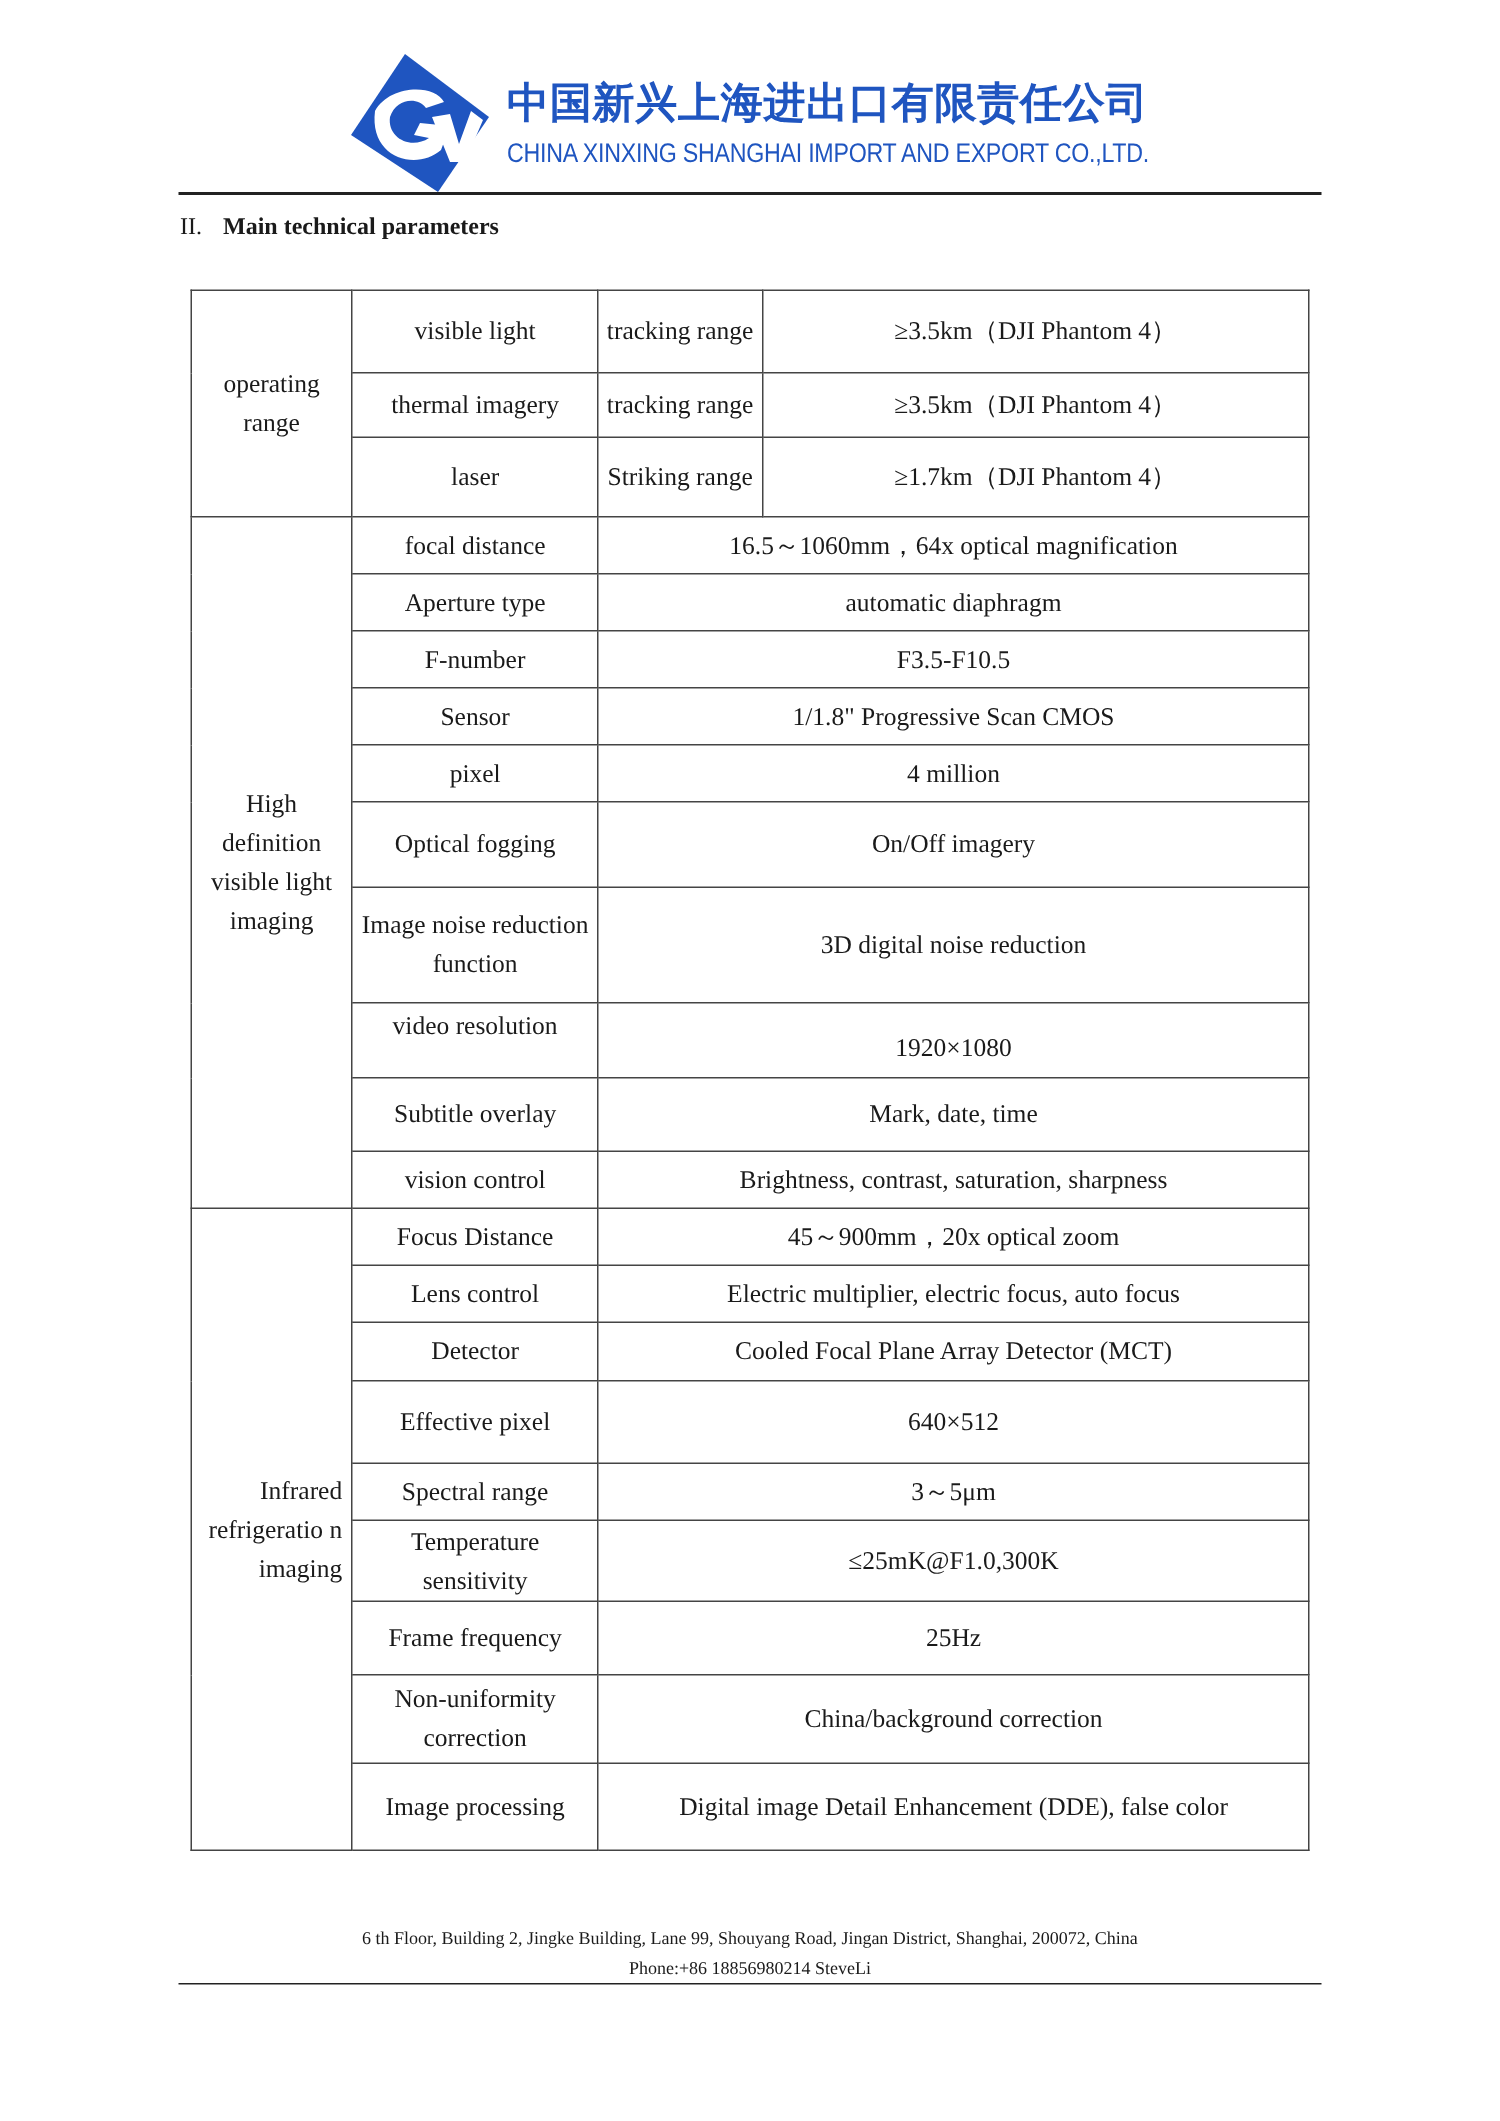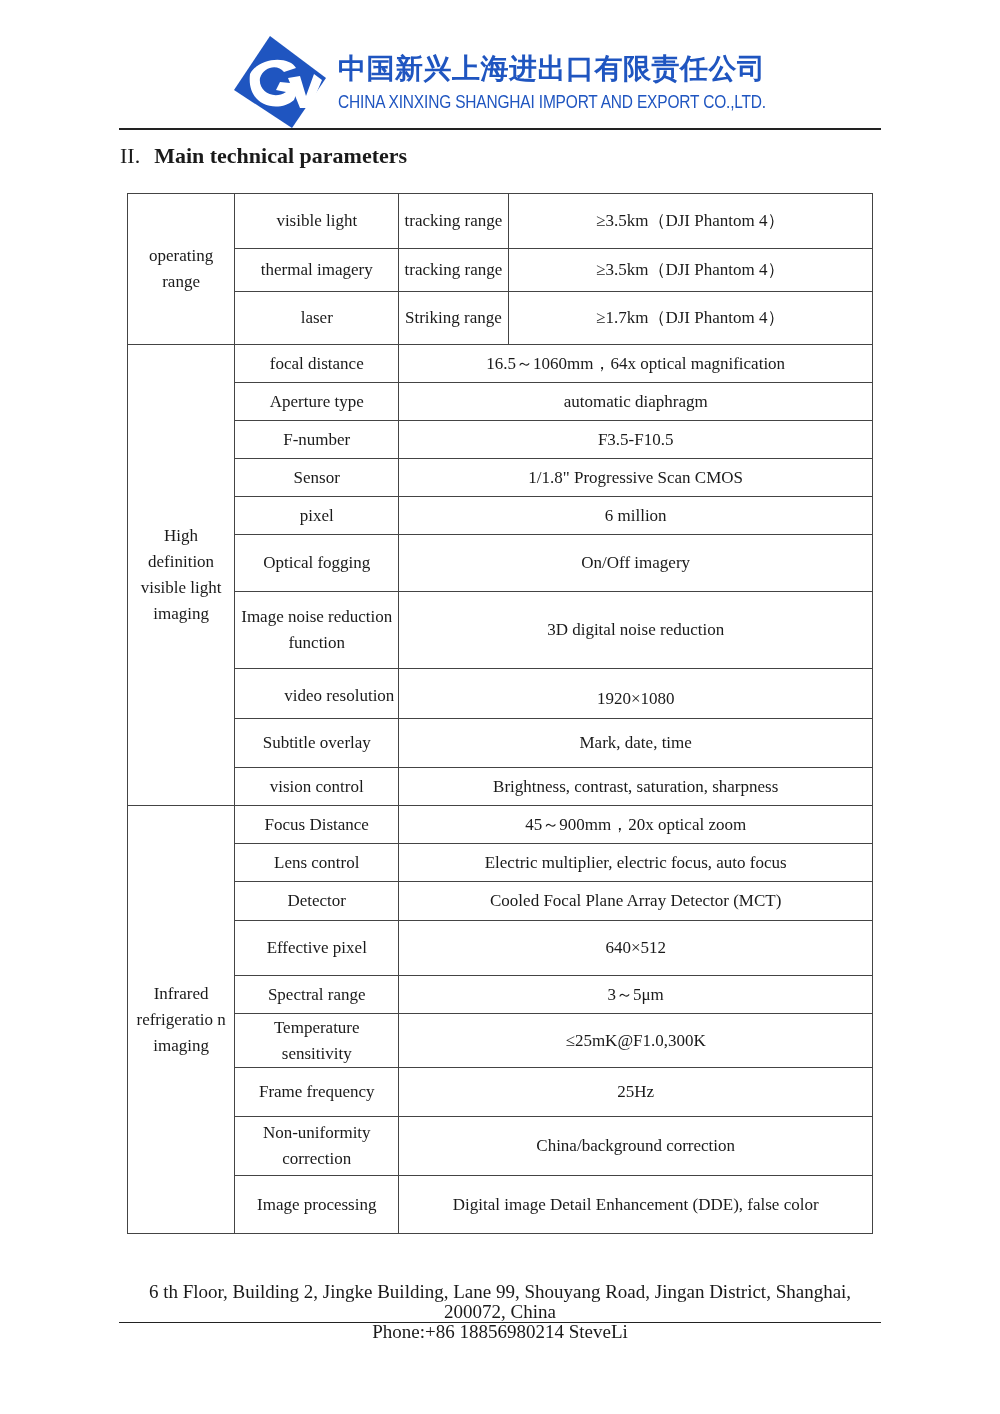--- a/index.html
+++ b/index.html
@@ -7,30 +7,30 @@
          font-family: "Liberation Serif", "DejaVu Serif", serif; color: #1a1a1a; }
 
   .header { position: absolute; left: 0; top: 0; width: 963px; height: 130px; border-radius: 14px; }
   .logo { position: absolute; left: 230px; top: 34px; width: 98px; height: 96px; }
   .company-cn { position: absolute; left: 338px; top: 50px; font-family: "DejaVu Sans", sans-serif;
                 font-size: 28px; font-weight: bold; color: #1f55c0; letter-spacing: 0.5px; white-space: nowrap; }
   .company-en { position: absolute; left: 338px; top: 92px; font-family: "Liberation Sans", sans-serif;
                 font-size: 18px; color: #1f55c0; letter-spacing: -0.2px; white-space: nowrap; transform: scaleX(0.86); transform-origin: left center; }
   .header-rule { position: absolute; left: 119px; top: 128px; width: 762px; height: 0; border-top: 2px solid #222; }
 
-  .section-title { position: absolute; left: 120px; top: 143px; font-size: 22px; white-space: nowrap; }
+  .section-title { position: absolute; left: 120px; top: 143px; font-size: 16px; white-space: nowrap; }
   .section-title .num { font-weight: normal; margin-right: 14px; }
   .section-title .txt { font-weight: bold; }
 
   table.spec { position: absolute; left: 127px; top: 193px; width: 746px; border-collapse: collapse;
                font-size: 17px; table-layout: fixed; }
   table.spec td { border: 1px solid #444; text-align: center; vertical-align: middle; padding: 0 4px; line-height: 26px; }
   .c1 { width: 107px; } .c2 { width: 164px; } .c3 { width: 109px; } .c4 { width: 364px; }
 
-  .footer { position: absolute; left: 119px; top: 1282px; width: 762px; text-align: center; font-size: 19px; line-height: 20px; }
+  .footer { position: absolute; left: 119px; top: 1282px; width: 762px; text-align: center; font-size: 12px; line-height: 20px; }
   .footer-rule { position: absolute; left: 119px; top: 1322px; width: 762px; border-top: 1.5px solid #222; }
 </style>
 </head>
 <body>
 
 <div class="header">
   <svg class="logo" viewBox="0 0 98 96">
     <path d="M40 2 L96 44 L62 94 L4 56 Z" fill="#1f55c0"></path>
     <path d="M20 40 C 30 22, 60 22, 66 34 L 54 38 C 48 30, 34 32, 30 44 C 28 58, 44 66, 56 58 L 46 56 L 50 48 L 70 50 L 64 66 C 48 80, 16 72, 20 40 Z" fill="#ffffff"></path>
     <path d="M58 44 L70 42 L76 62 L84 40 L92 46 L80 74 L70 74 Z" fill="#ffffff"></path>
@@ -82,45 +82,45 @@
     <tr style="height:38px">
       <td>F-number</td>
       <td colspan="2">F3.5-F10.5</td>
     </tr>
     <tr style="height:38px">
       <td>Sensor</td>
       <td colspan="2">1/1.8" Progressive Scan CMOS</td>
     </tr>
     <tr style="height:38px">
       <td>pixel</td>
-      <td colspan="2">6 million</td>
+      <td colspan="2">4 million</td>
     </tr>
     <tr style="height:57px">
       <td>Optical fogging</td>
       <td colspan="2">On/Off imagery</td>
     </tr>
     <tr style="height:77px">
       <td>Image noise reduction function</td>
       <td colspan="2">3D digital noise reduction</td>
     </tr>
     <tr style="height:50px">
-      <td style="vertical-align:top;padding-top:14px;text-align:right;">video resolution</td>
+      <td style="vertical-align:top;padding-top:2px;">video resolution</td>
       <td colspan="2" style="padding-top:10px;">1920×1080</td>
     </tr>
     <tr style="height:49px">
       <td>Subtitle overlay</td>
       <td colspan="2">Mark, date, time</td>
     </tr>
     <tr style="height:38px">
       <td>vision control</td>
       <td colspan="2">Brightness, contrast, saturation, sharpness</td>
     </tr>
 
     <tr style="height:38px">
-      <td rowspan="9" style="padding:0 6px;">Infrared refrigeratio n imaging</td>
+      <td rowspan="9" style="padding:0 6px;text-align:right;">Infrared refrigeratio n imaging</td>
       <td>Focus Distance</td>
       <td colspan="2">45～900mm，20x optical zoom</td>
     </tr>
     <tr style="height:38px">
       <td>Lens control</td>
       <td colspan="2">Electric multiplier, electric focus, auto focus</td>
     </tr>
     <tr style="height:39px">
       <td>Detector</td>
       <td colspan="2">Cooled Focal Plane Array Detector (MCT)</td>

